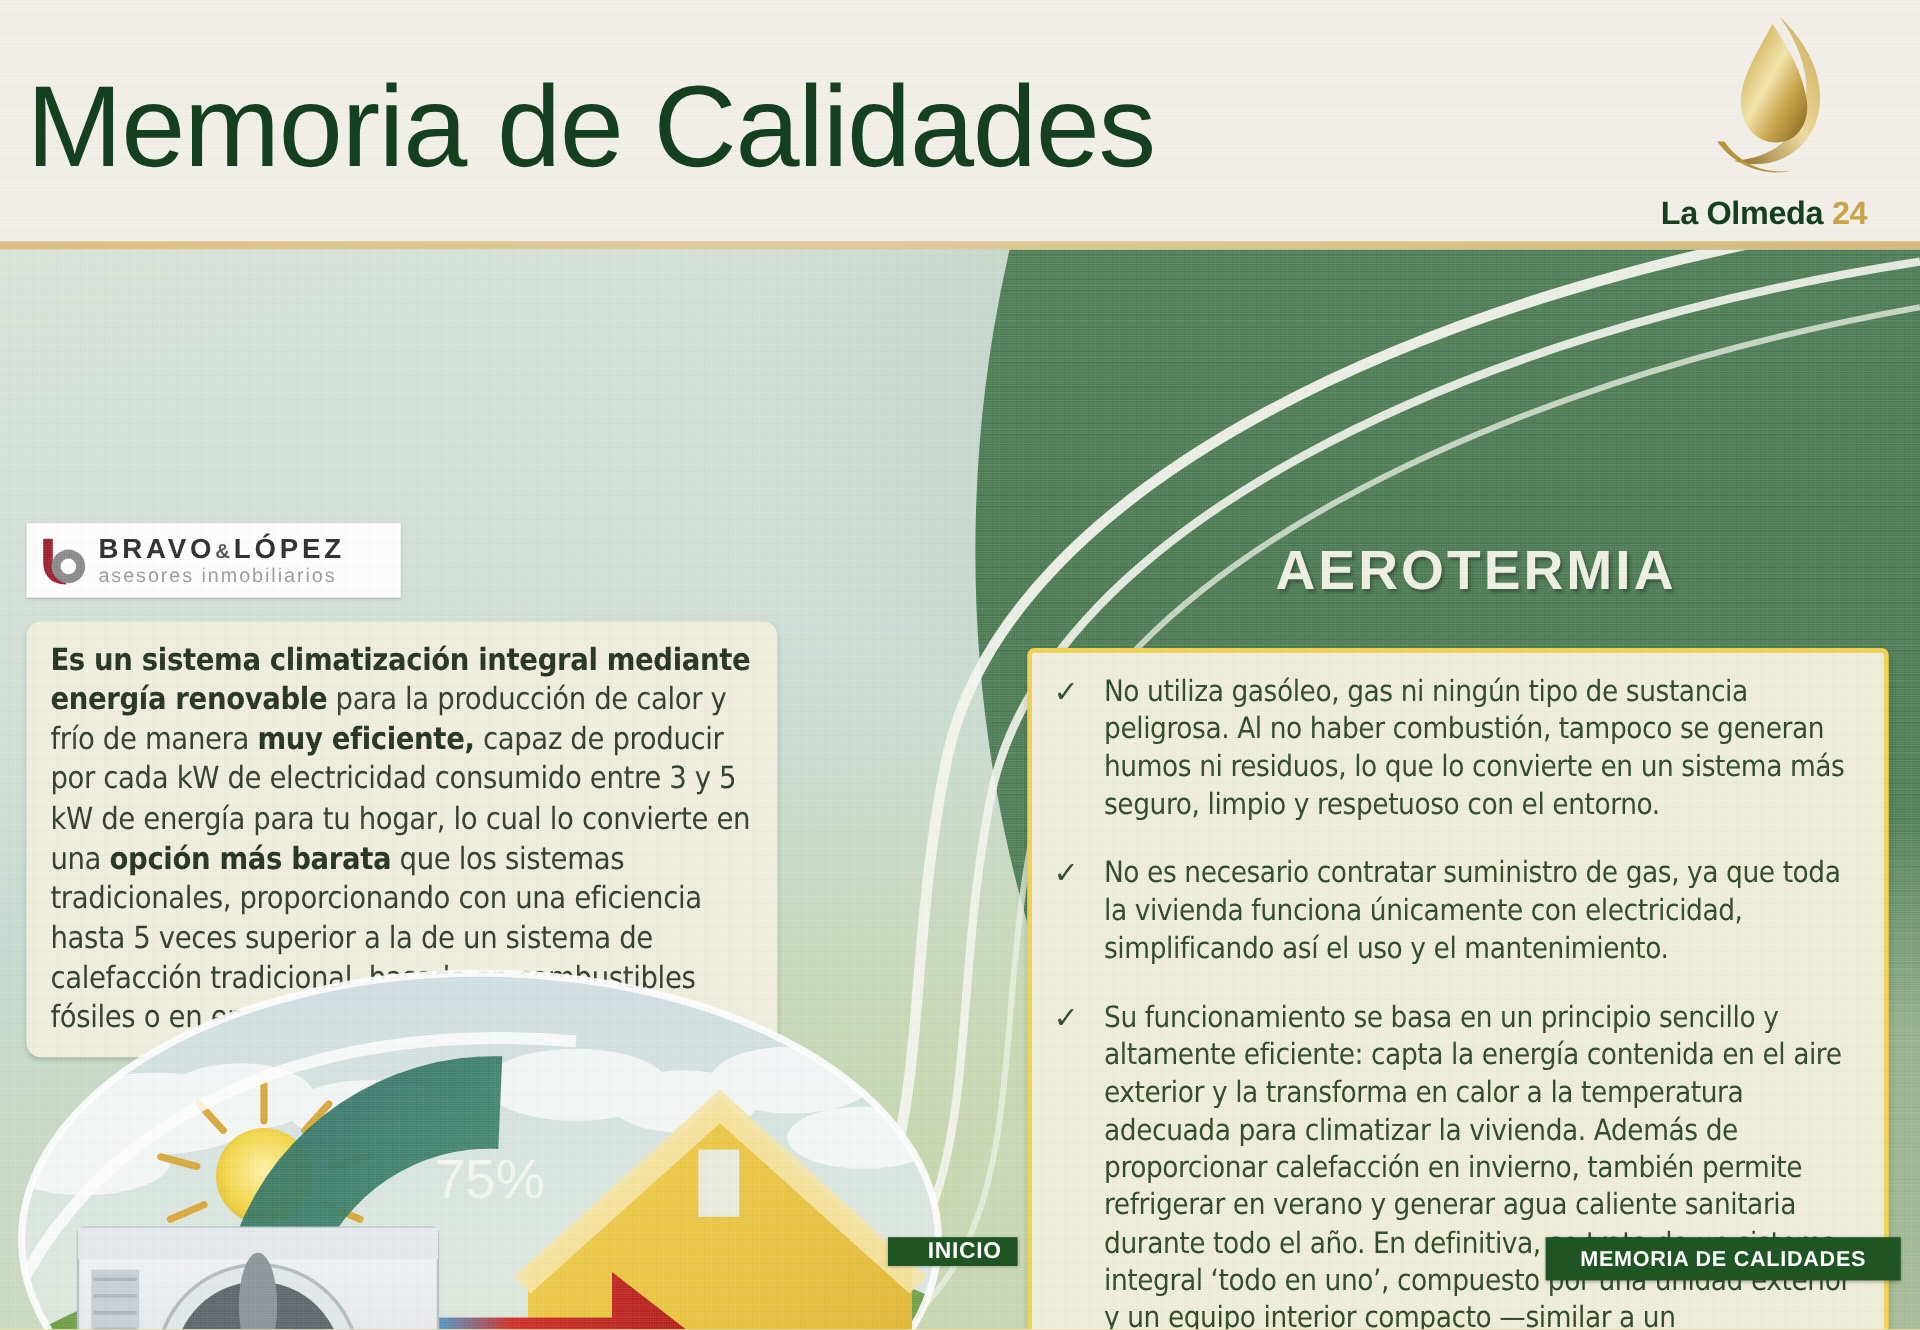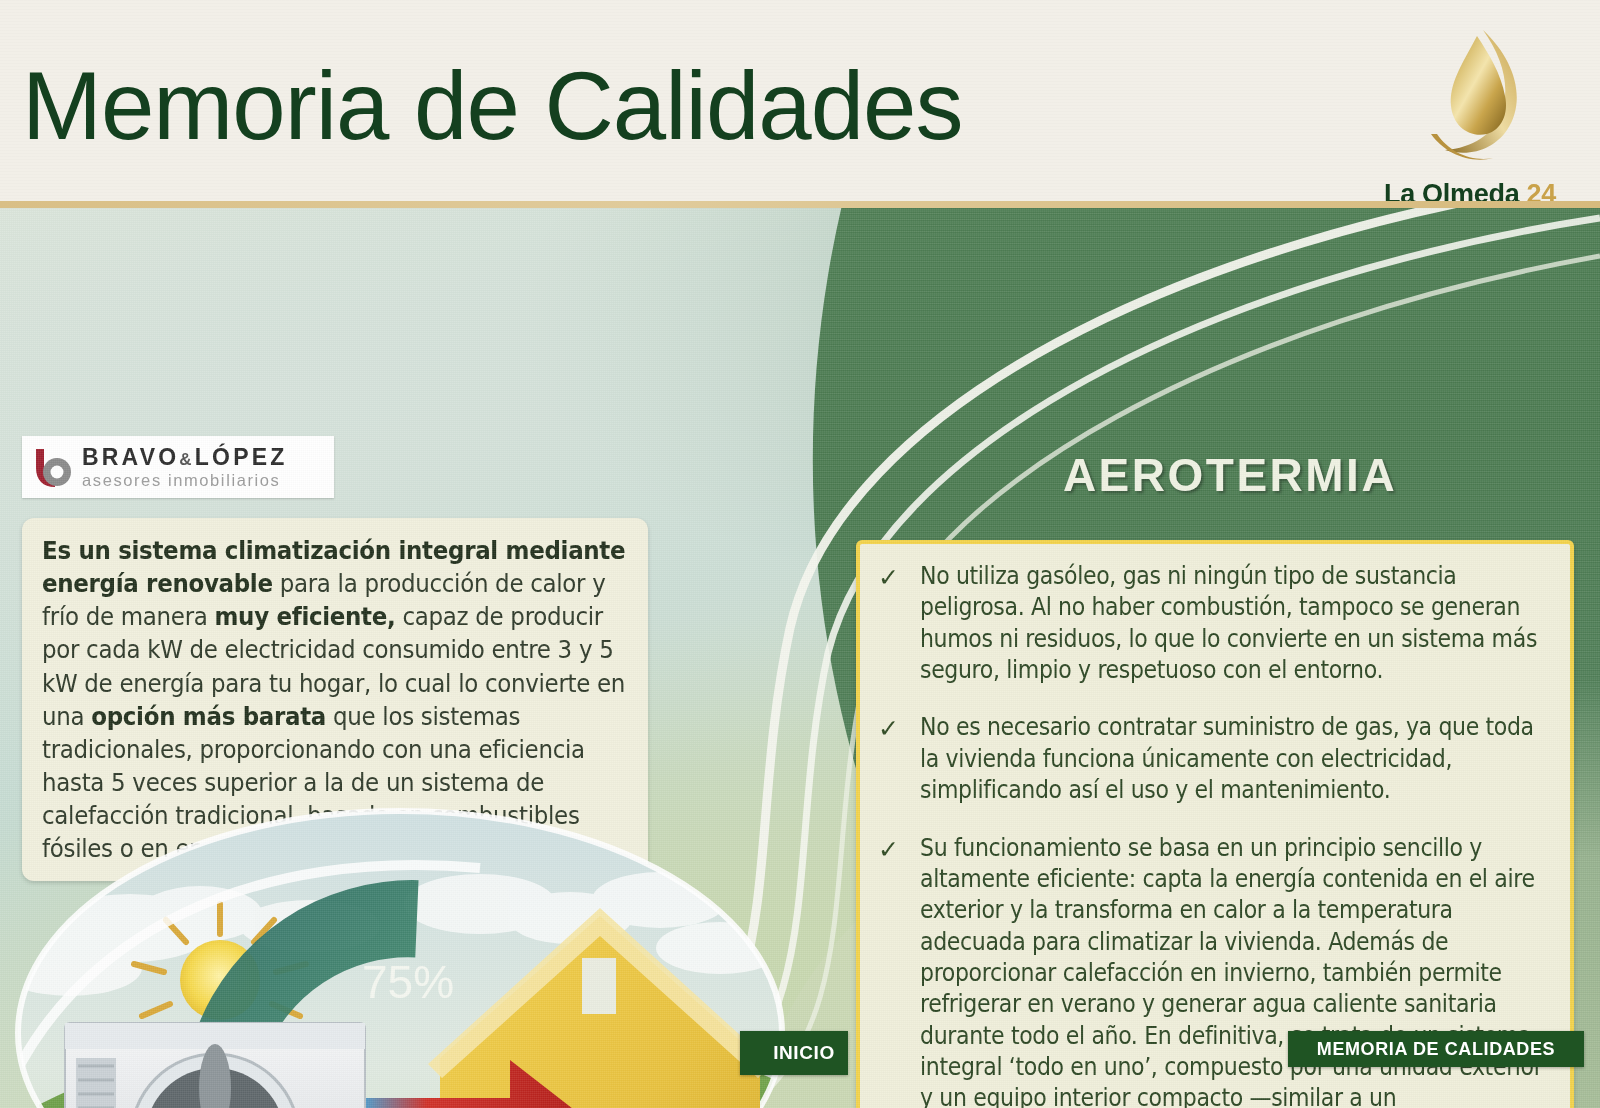--- a/index.html
+++ b/index.html
@@ -27,21 +27,21 @@
     position:absolute;left:22px;top:58px;
     font-size:96px;line-height:1;
     color:#14401f;
     font-weight:400;
     letter-spacing:-1px;
     font-family:"Liberation Sans",sans-serif;
   }
 
   
   .brand{
-    position:absolute;right:10px;top:20px;width:230px;height:200px;
+    position:absolute;right:10px;top:4px;width:230px;height:200px;
   }
   .brand-mark{
     position:absolute;left:50%;top:2px;transform:translateX(-50%);
     width:120px;height:150px;
   }
   .brand-name{
     position:absolute;left:0;right:10px;bottom:10px;
     text-align:center;
     font-size:27px;font-weight:bold;
     color:#14401f;
@@ -173,21 +173,21 @@
   
   .btn{
     position:absolute;
     background:#1f5423;
     color:#ffffff;
     font-size:19px;font-weight:bold;letter-spacing:.6px;
     display:flex;align-items:center;justify-content:center;
     box-shadow:0 1px 3px rgba(0,0,0,.3);
     box-sizing:border-box;
   }
-  .btn-inicio{left:740px;top:1031px;width:108px;height:44px;padding-left:20px;}
+  .btn-inicio{left:740px;top:1031px;width:108px;height:24px;padding-left:20px;}
   .btn-memoria{left:1288px;top:1031px;width:296px;height:36px;font-size:18px;}
 </style>
 </head>
 <body>
 
 <div class="page">
 
   <div class="header">
     <div class="page-title">Memoria de Calidades</div>
 

